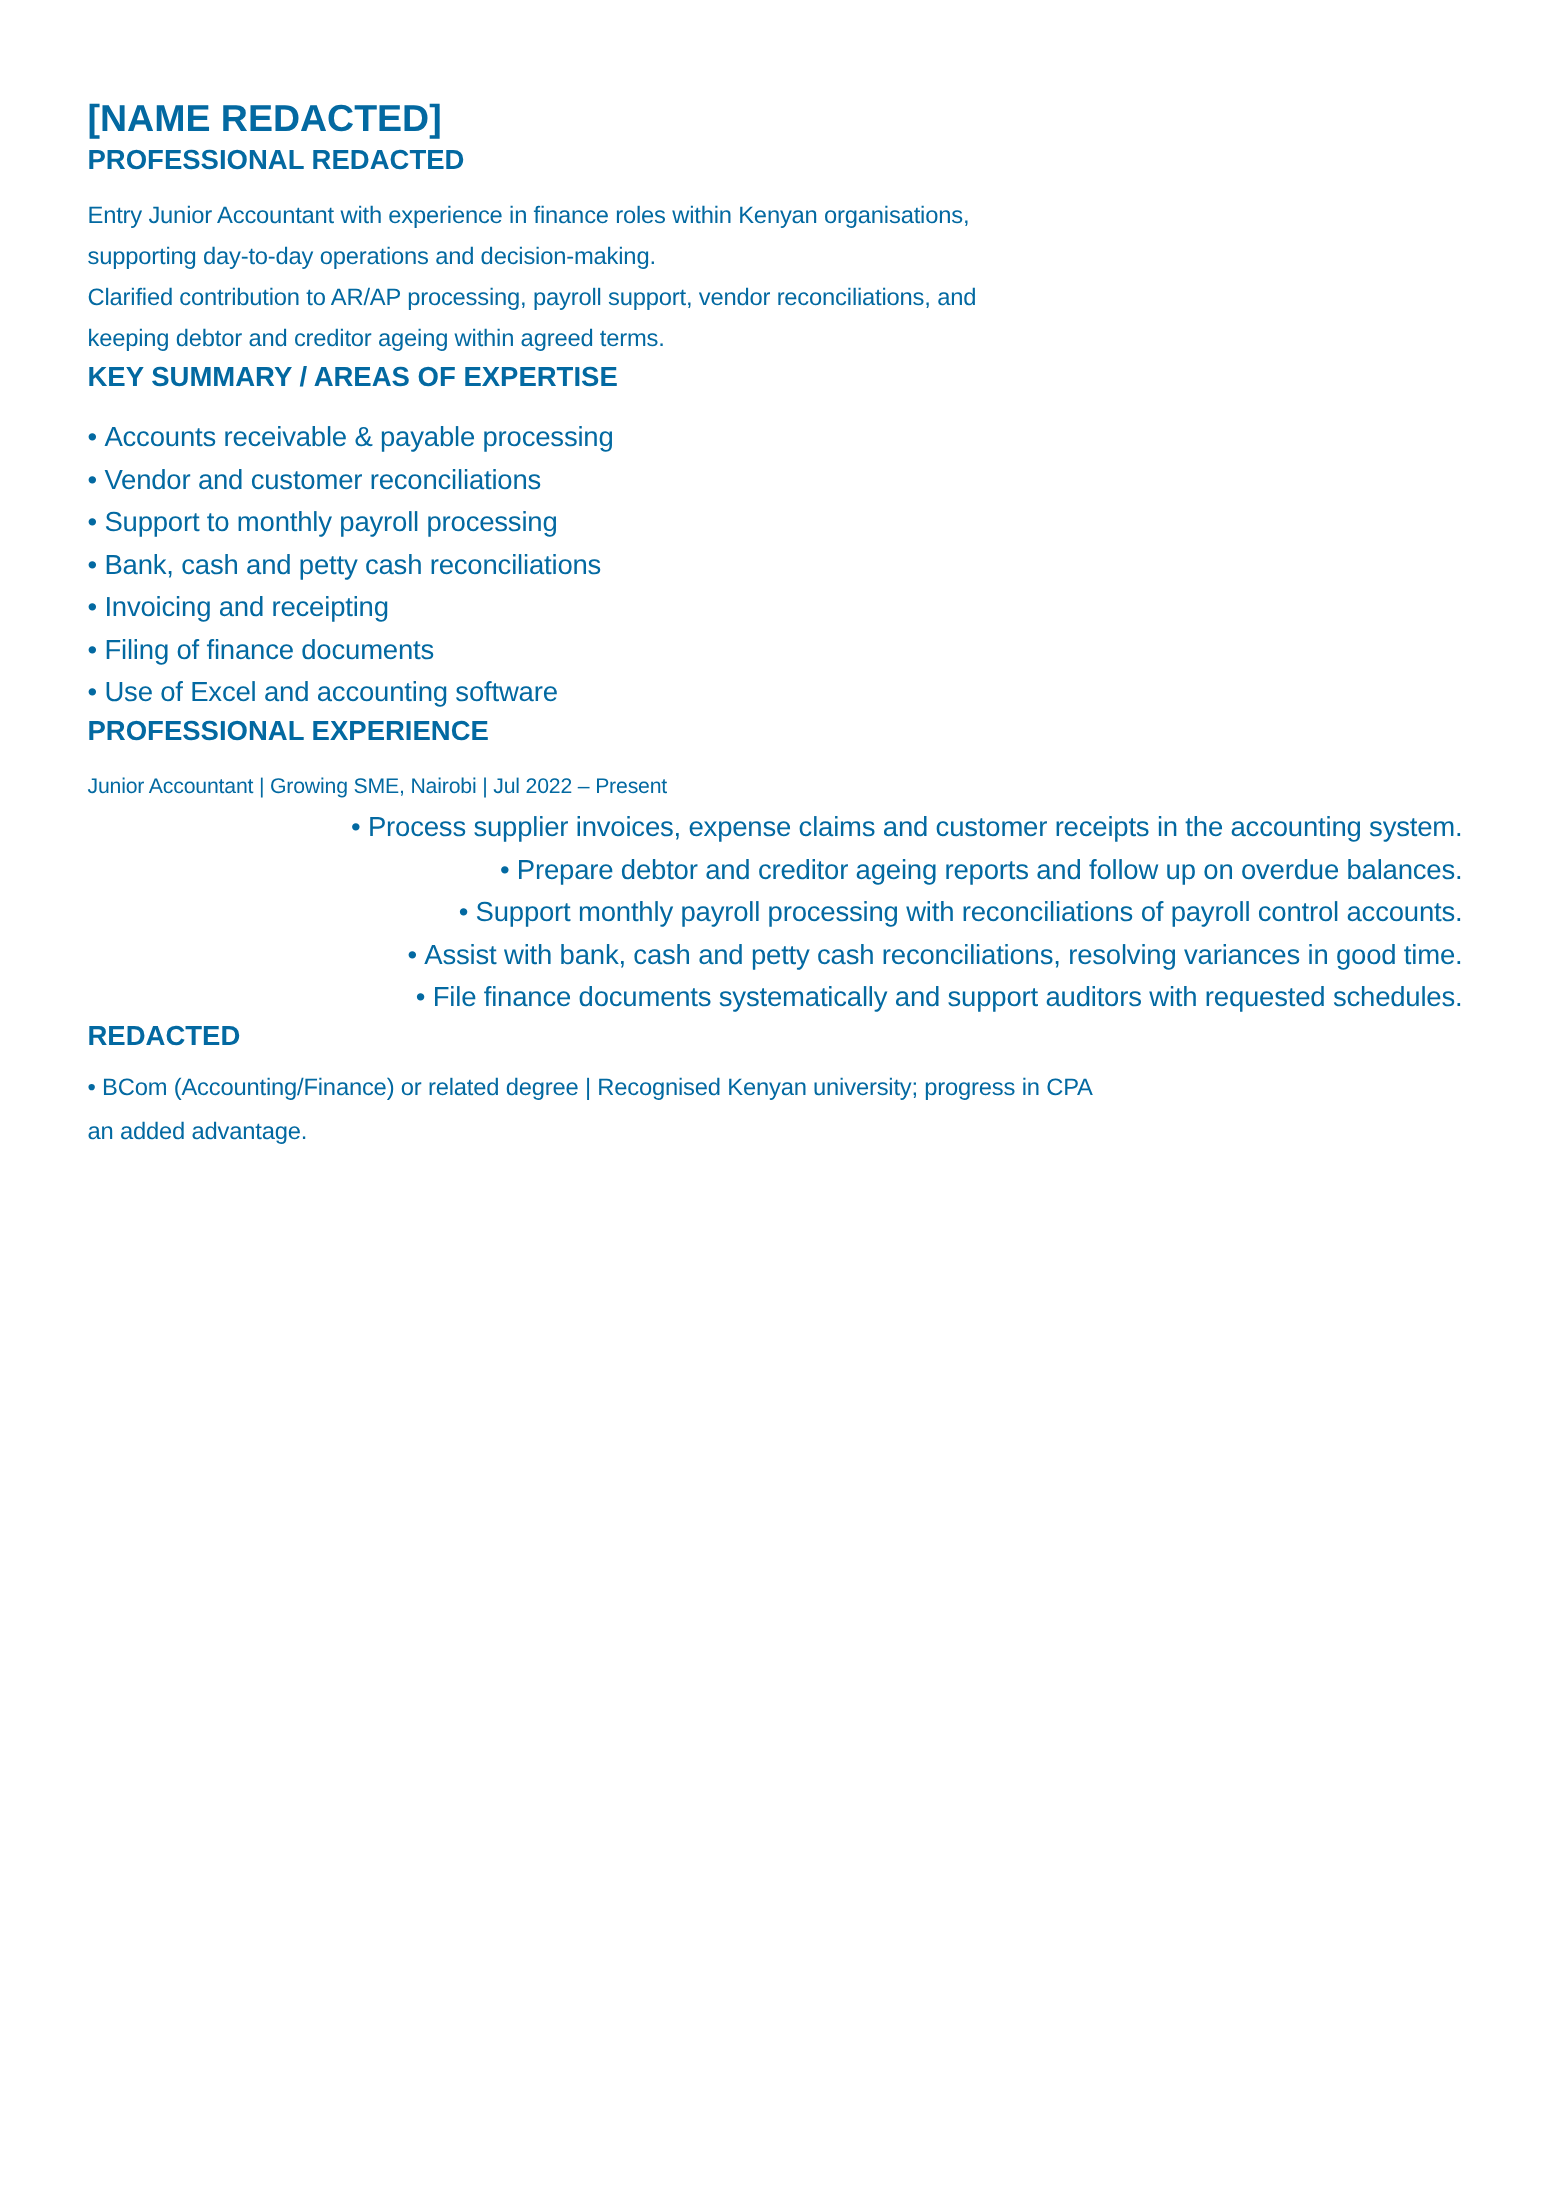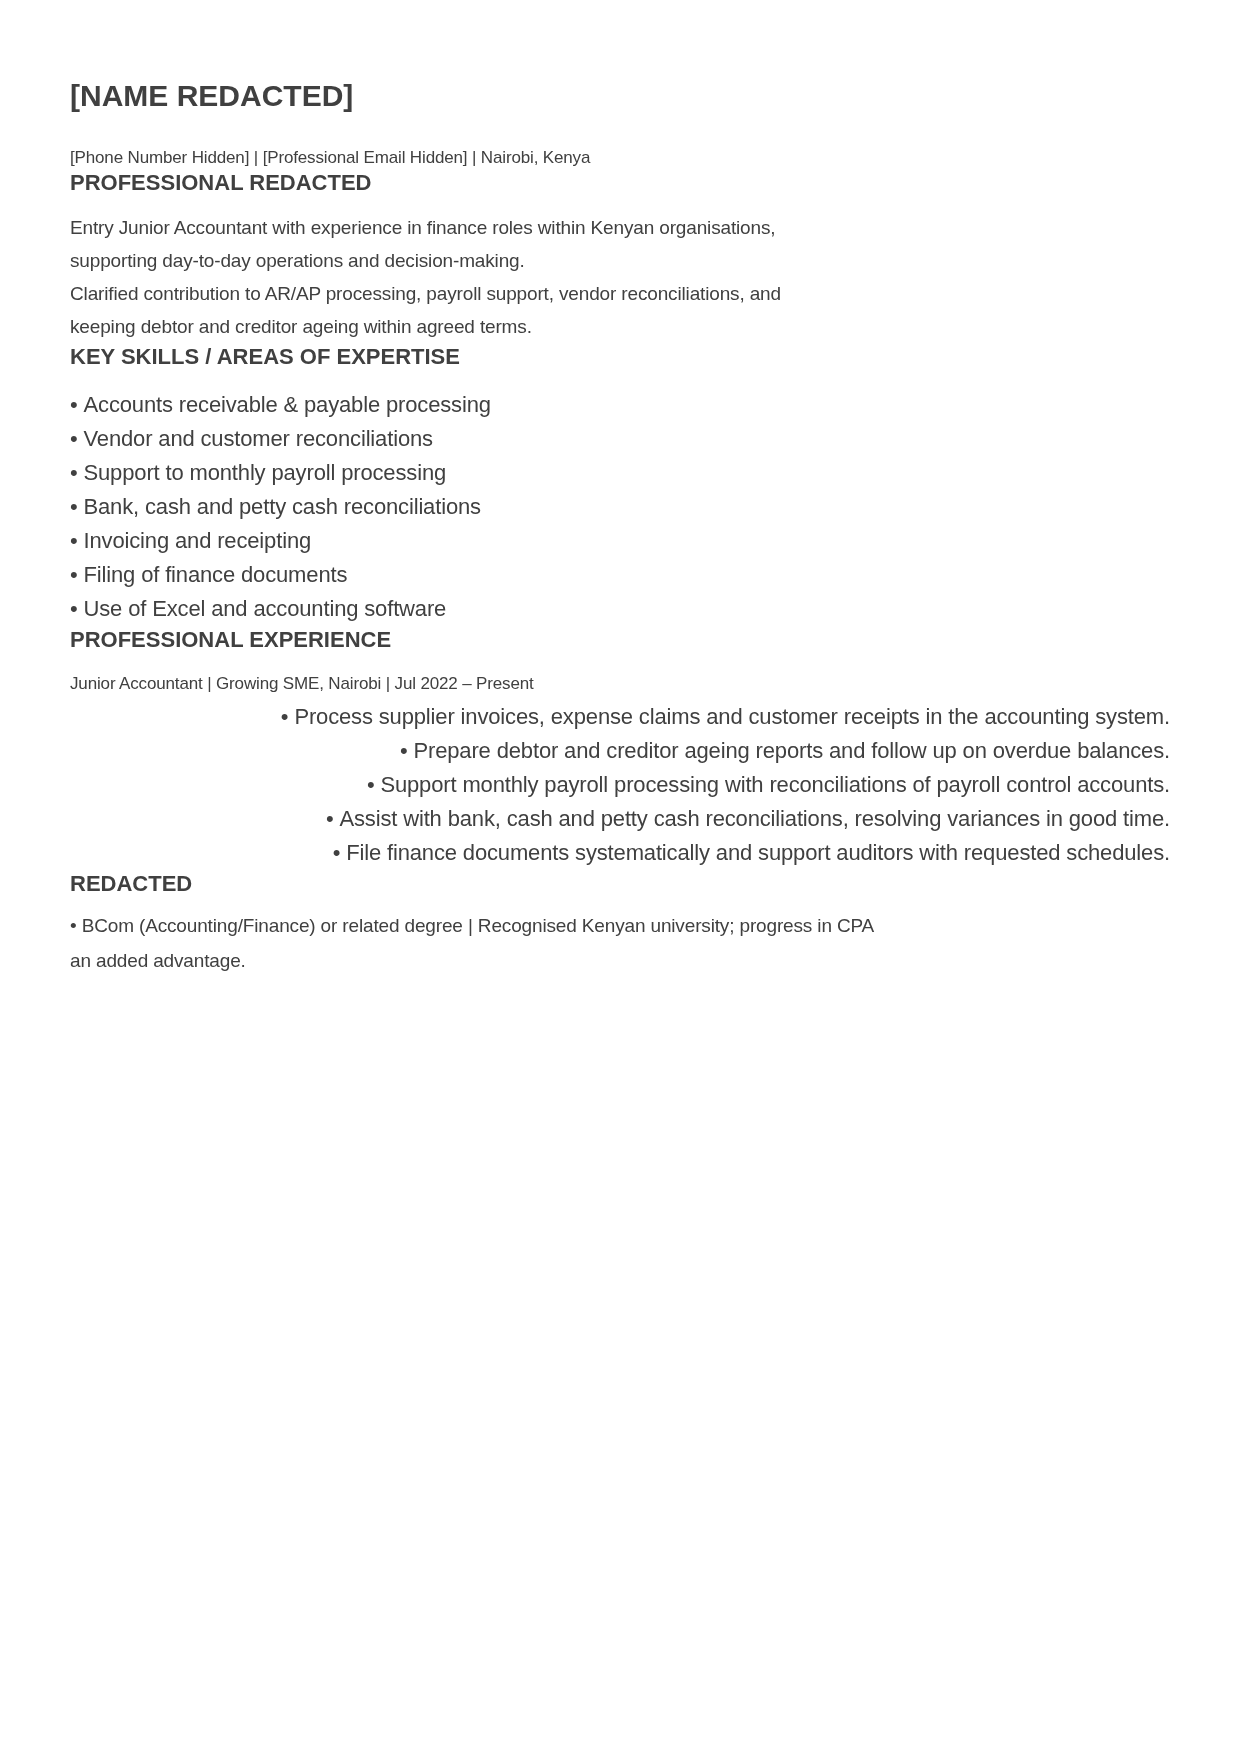--- a/index.html
+++ b/index.html
@@ -5,21 +5,21 @@
   * { box-sizing: border-box; }
   html, body {
     margin: 0;
     padding: 0;
     background: #ffffff;
   }
   .page {
     width: 1240px;
     min-height: 1754px;
     background: #ffffff;
-    color: #404040;
+    color: #0369a1;
     font-family: "Liberation Sans", "DejaVu Sans", sans-serif;
     padding: 78px 70px 40px 70px;
     letter-spacing: -0.15px;
   }
   h1.doc-name {
     font-size: 30px;
     line-height: 36px;
     font-weight: 700;
     margin: 0;
     letter-spacing: 0;
@@ -72,32 +72,31 @@
     content: "\2022\00A0";
   }
 </style>
 </head>
 <body>
 
 <div class="page">
 
   <h1 class="doc-name">[NAME REDACTED]</h1>
 
-  <div class="contact-line">[Phone Number Hidden] | [Professional Email Hidden] | Nairobi, Kenya</div>
 
   <h2 class="section-heading h2-summary">PROFESSIONAL REDACTED</h2>
 
   <div class="summary-lines">
     <div class="line">Entry Junior Accountant with experience in finance roles within Kenyan organisations,</div>
     <div class="line">supporting day-to-day operations and decision-making.</div>
     <div class="line">Clarified contribution to AR/AP processing, payroll support, vendor reconciliations, and</div>
     <div class="line">keeping debtor and creditor ageing within agreed terms.</div>
   </div>
 
-  <h2 class="section-heading h2-skills">KEY SKILLS / AREAS OF EXPERTISE</h2>
+  <h2 class="section-heading h2-skills">KEY SUMMARY / AREAS OF EXPERTISE</h2>
 
   <ul class="bullet-list skills-list">
     <li>Accounts receivable &amp; payable processing</li>
     <li>Vendor and customer reconciliations</li>
     <li>Support to monthly payroll processing</li>
     <li>Bank, cash and petty cash reconciliations</li>
     <li>Invoicing and receipting</li>
     <li>Filing of finance documents</li>
     <li>Use of Excel and accounting software</li>
   </ul>

